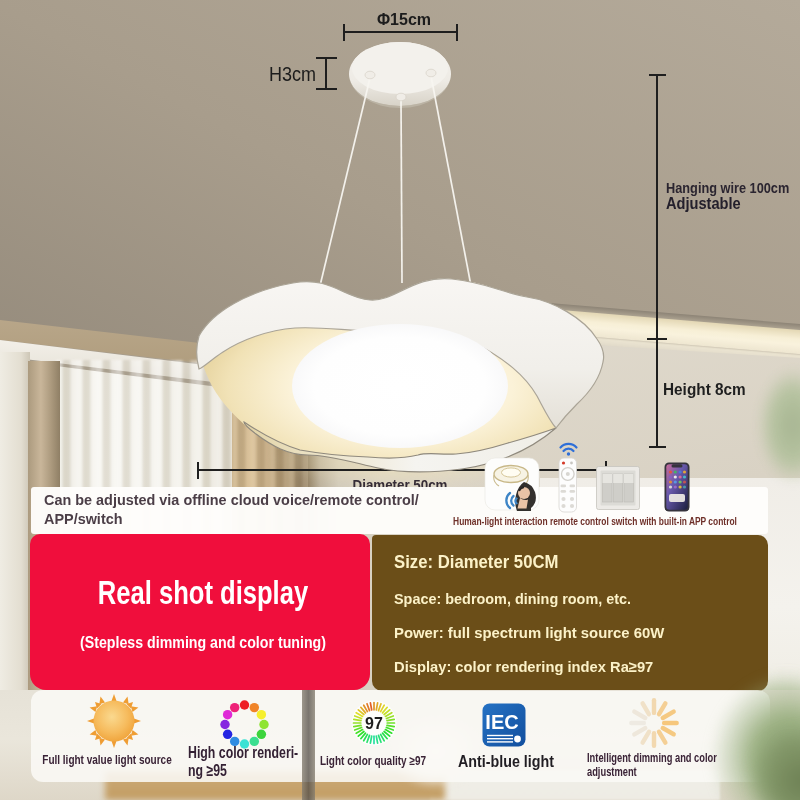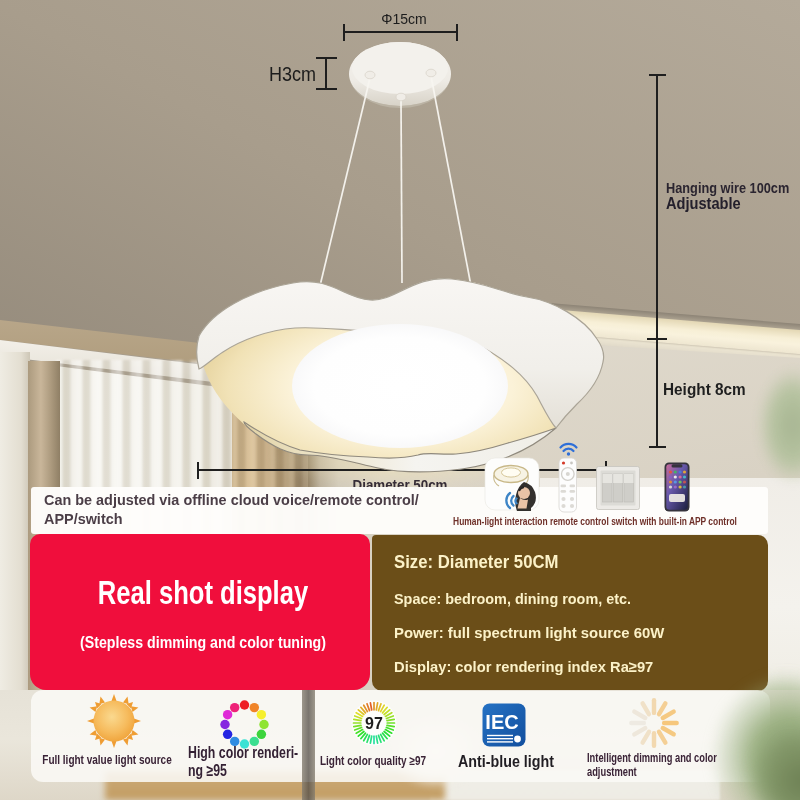--- a/index.html
+++ b/index.html
@@ -176,21 +176,21 @@
     </g>
 
     <g stroke="#1f1f1f" stroke-width="2">
       <line x1="657" y1="75" x2="657" y2="447"></line>
       <line x1="649" y1="75" x2="666" y2="75"></line>
       <line x1="647" y1="339" x2="667" y2="339"></line>
       <line x1="649" y1="447" x2="666" y2="447"></line>
     </g>
   </svg>
 
-  <div class="t" style="left:404px;top:11px;transform:translateX(-50%);font-size:14px;font-weight:400;color:#1c1c1c;">Φ15cm</div>
+  <div class="t" style="left:404px;top:11px;transform:translateX(-50%);font-size:16px;font-weight:700;color:#1c1c1c;">Φ15cm</div>
 
   <div class="t" style="left:316px;top:63px;transform:translateX(-100%) scaleX(0.9);transform-origin:right top;font-size:20px;font-weight:400;color:#1c1c1c;">H3cm</div>
 
   <div class="t" style="left:666px;top:179px;font-size:15px;color:#2b2530;transform:scaleX(0.85);transform-origin:left top;">Hanging wire 100cm</div>
 
   <div class="t" style="left:666px;top:194px;font-size:17px;color:#24202c;transform:scaleX(0.86);transform-origin:left top;">Adjustable</div>
 
   <div class="t" style="left:663px;top:380px;font-size:16.5px;color:#1f1f1f;transform:scaleX(0.93);transform-origin:left top;">Height 8cm</div>
 
   <div class="t" style="left:400px;top:476px;font-size:15.5px;color:#352c36;transform:translateX(-50%) scaleX(0.86);">Diameter 50cm</div>

